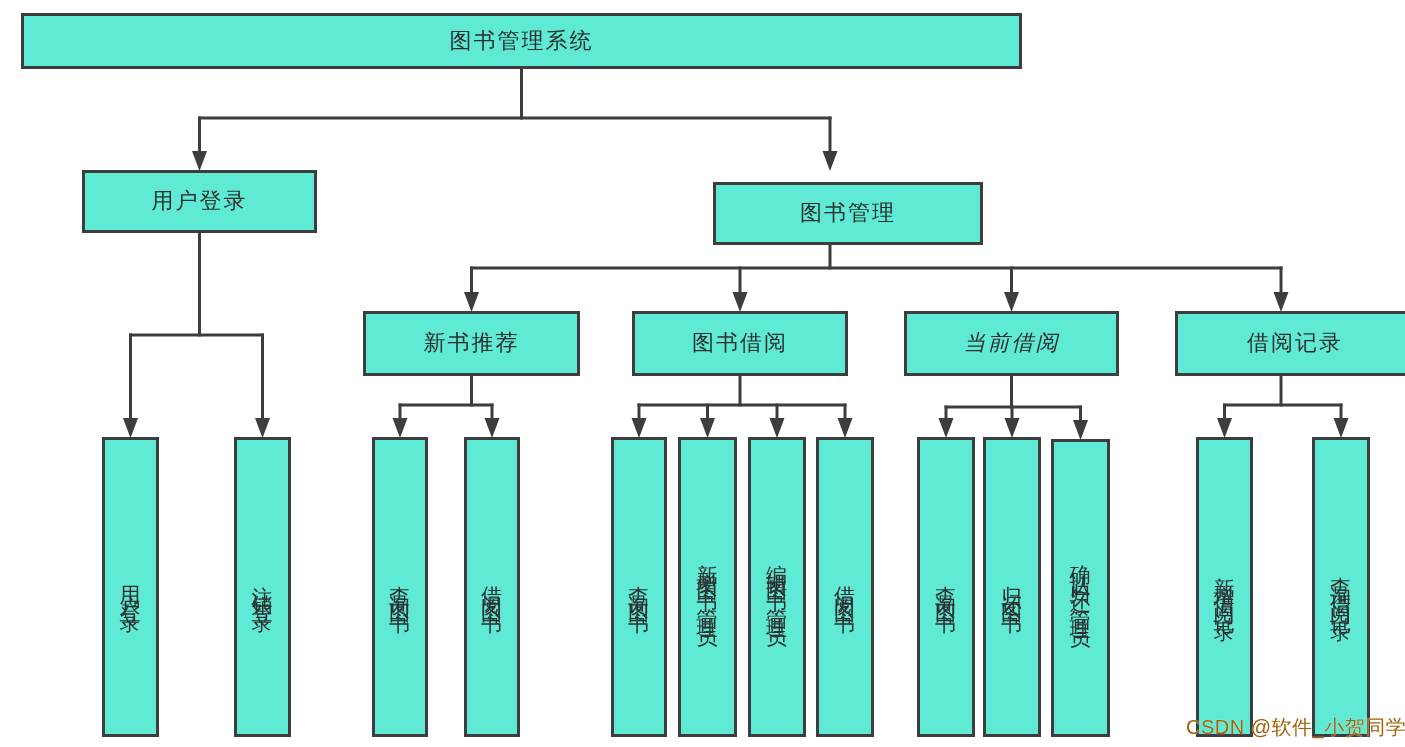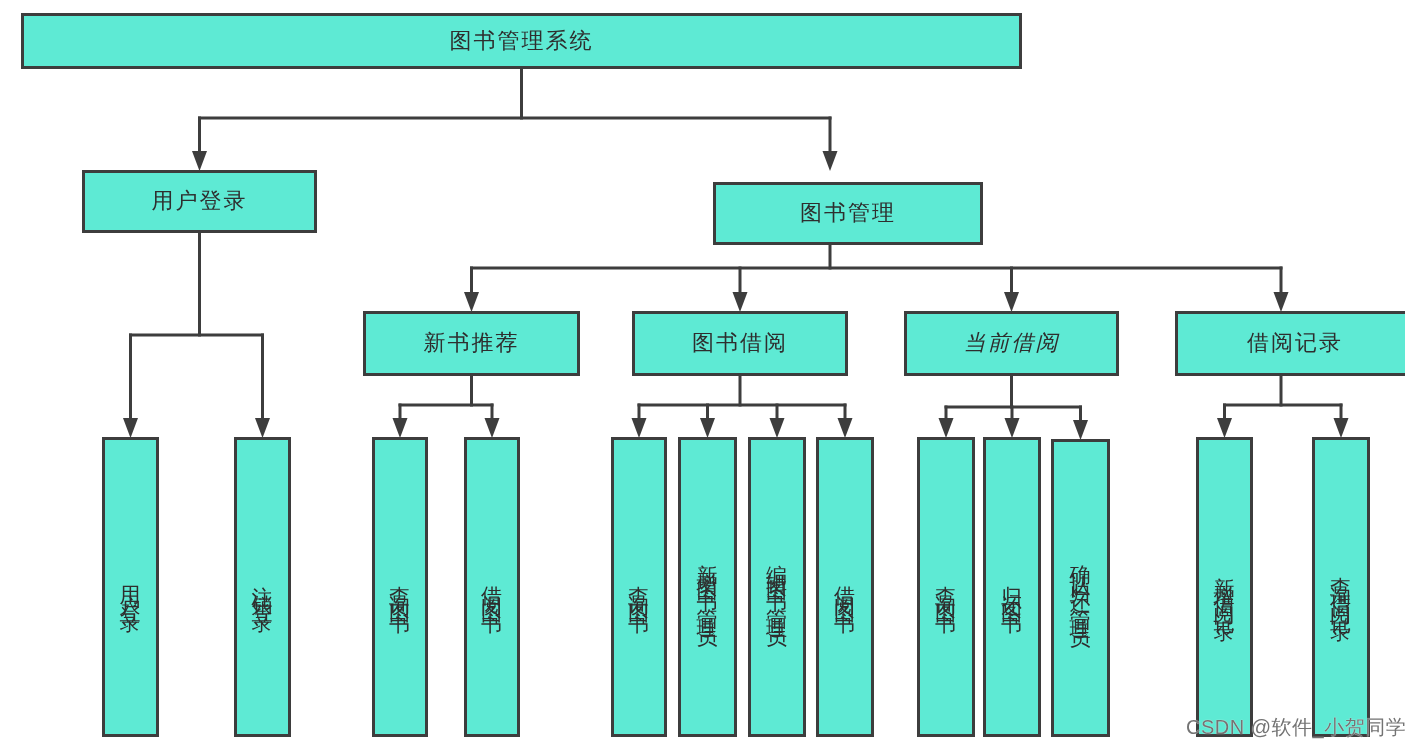--- a/index.html
+++ b/index.html
@@ -184,14 +184,14 @@
       <div class="node vertical" style="left: 1051px; top: 439px; width: 59px; height: 298px; border-color: rgb(61, 61, 61);">
         <span class="label" style="color: rgb(46, 46, 46);">确认归还（管理员）</span>
       </div>
       <div class="node vertical" style="left: 1196px; top: 437px; width: 57px; height: 300px; border-color: rgb(61, 61, 61);">
         <span class="label" style="color: rgb(46, 46, 46);">新增借阅记录</span>
       </div>
       <div class="node vertical" style="left: 1312px; top: 437px; width: 58px; height: 300px; border-color: rgb(61, 61, 61);">
         <span class="label" style="color: rgb(46, 46, 46);">查询借阅记录</span>
       </div>
     </div>
-  <div class="watermark" style="color: #737373; text-align: right;">CSDN @软件_小贺同学</div>
+  <div class="watermark" style="color: #a16207; text-align: right;">CSDN @软件_小贺同学</div>
 </div>
 
 </body></html>

